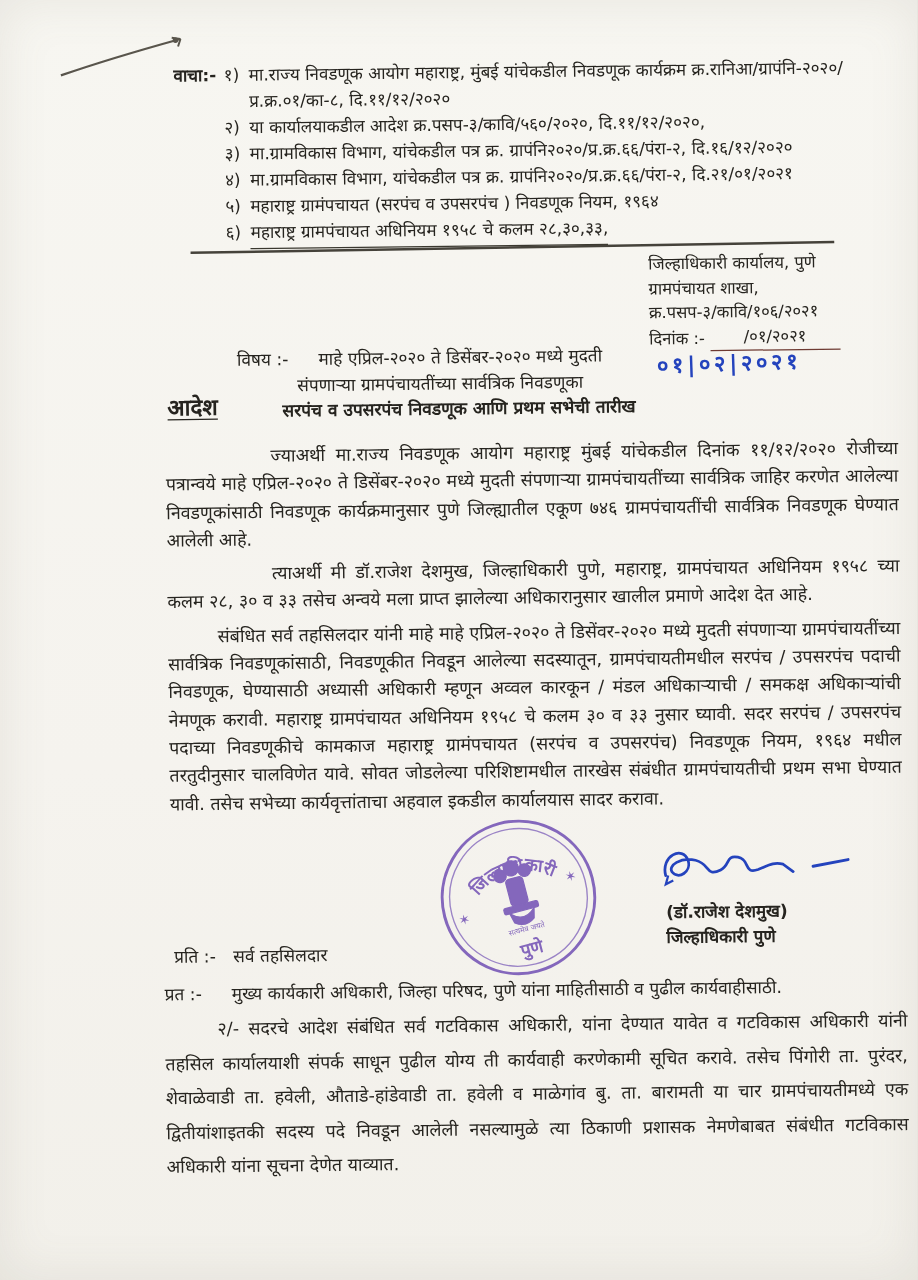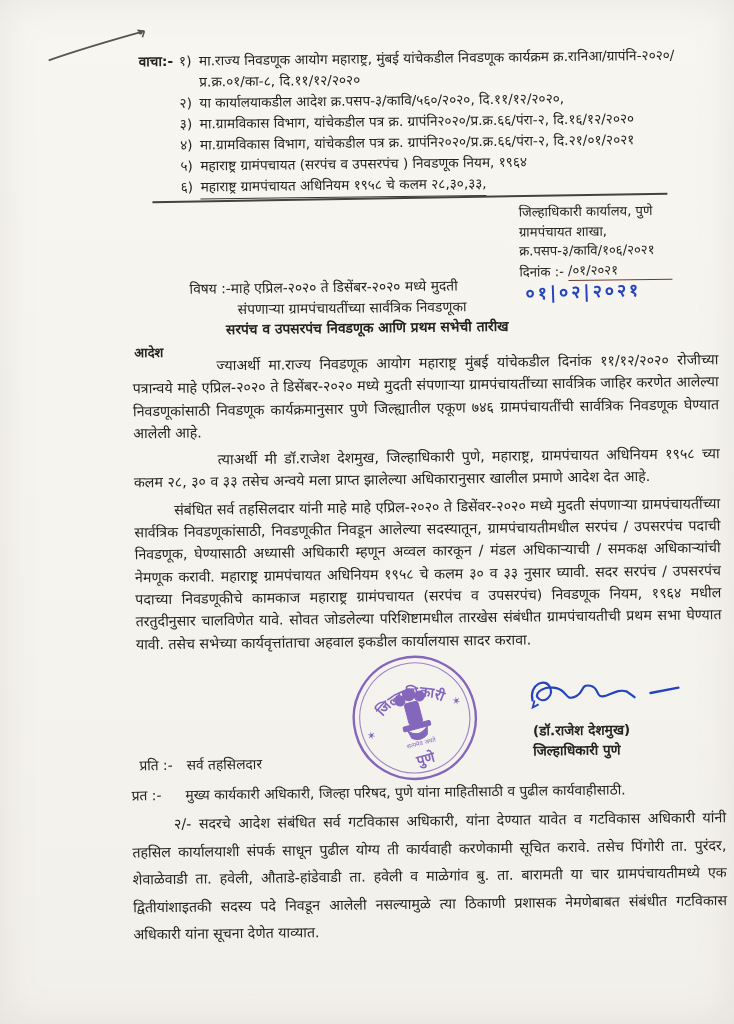--- a/index.html
+++ b/index.html
@@ -24,32 +24,32 @@
   .ritem{display:flex;}
   .rnum{width:20px;flex:0 0 20px;}
   .rtext{flex:1;}
   .rtext.u6{align-self:flex-start;flex:0 1 auto;border-bottom:1.6px solid #3a382f;padding-bottom:1px;}
 
   .rule-long{position:absolute;left:150px;top:197px;width:515px;height:1.6px;background:#45423a;transform:rotate(-0.25deg);}
 
   
   .office{position:absolute;left:516px;top:204px;width:200px;font-size:13.2px;line-height:19.5px;}
   .date-line{white-space:nowrap;}
-  .date-fill{display:inline-block;width:104px;margin-left:4px;border-bottom:1.8px solid #6e3a32;text-align:left;vertical-align:bottom;}
+  .date-fill{display:inline-block;width:104px;margin-left:4px;border-bottom:1.8px solid #6e3a32;text-align:center;vertical-align:bottom;}
   .handwritten{color:#2443bd;font-size:17.5px;letter-spacing:3px;font-weight:bold;transform:rotate(-1.2deg);margin-top:1px;margin-left:6px;}
 
   
   .subject{position:absolute;left:186px;top:276px;width:400px;font-size:13.8px;line-height:20.5px;}
   .subj-l1{display:flex;}
-  .subj-label{white-space:nowrap;margin-right:0;}
+  .subj-label{white-space:nowrap;margin-right:24px;}
   .subj-l2{margin-left:48px;}
   .subj-l3{margin-left:36px;font-weight:bold;}
 
   
-  .order-head{position:absolute;left:130px;top:340px;font-size:13px;font-weight:bold;text-underline-offset:3px;}
+  .order-head{position:absolute;left:130px;top:310px;font-size:18px;font-weight:bold;text-decoration:underline;text-underline-offset:3px;}
 
   
   .bodytext{position:absolute;left:128px;top:352px;width:586px;font-size:14.2px;line-height:22.3px;text-align:justify;}
   .bodytext p{margin:0 0 5px 0;}
   .ind-lg{text-indent:84px;}
   .ind-sm{text-indent:40px;}
 
   
   .stamp{position:absolute;left:340px;top:652px;width:132px;height:132px;opacity:.92;}
   .stamp svg{display:block;}

